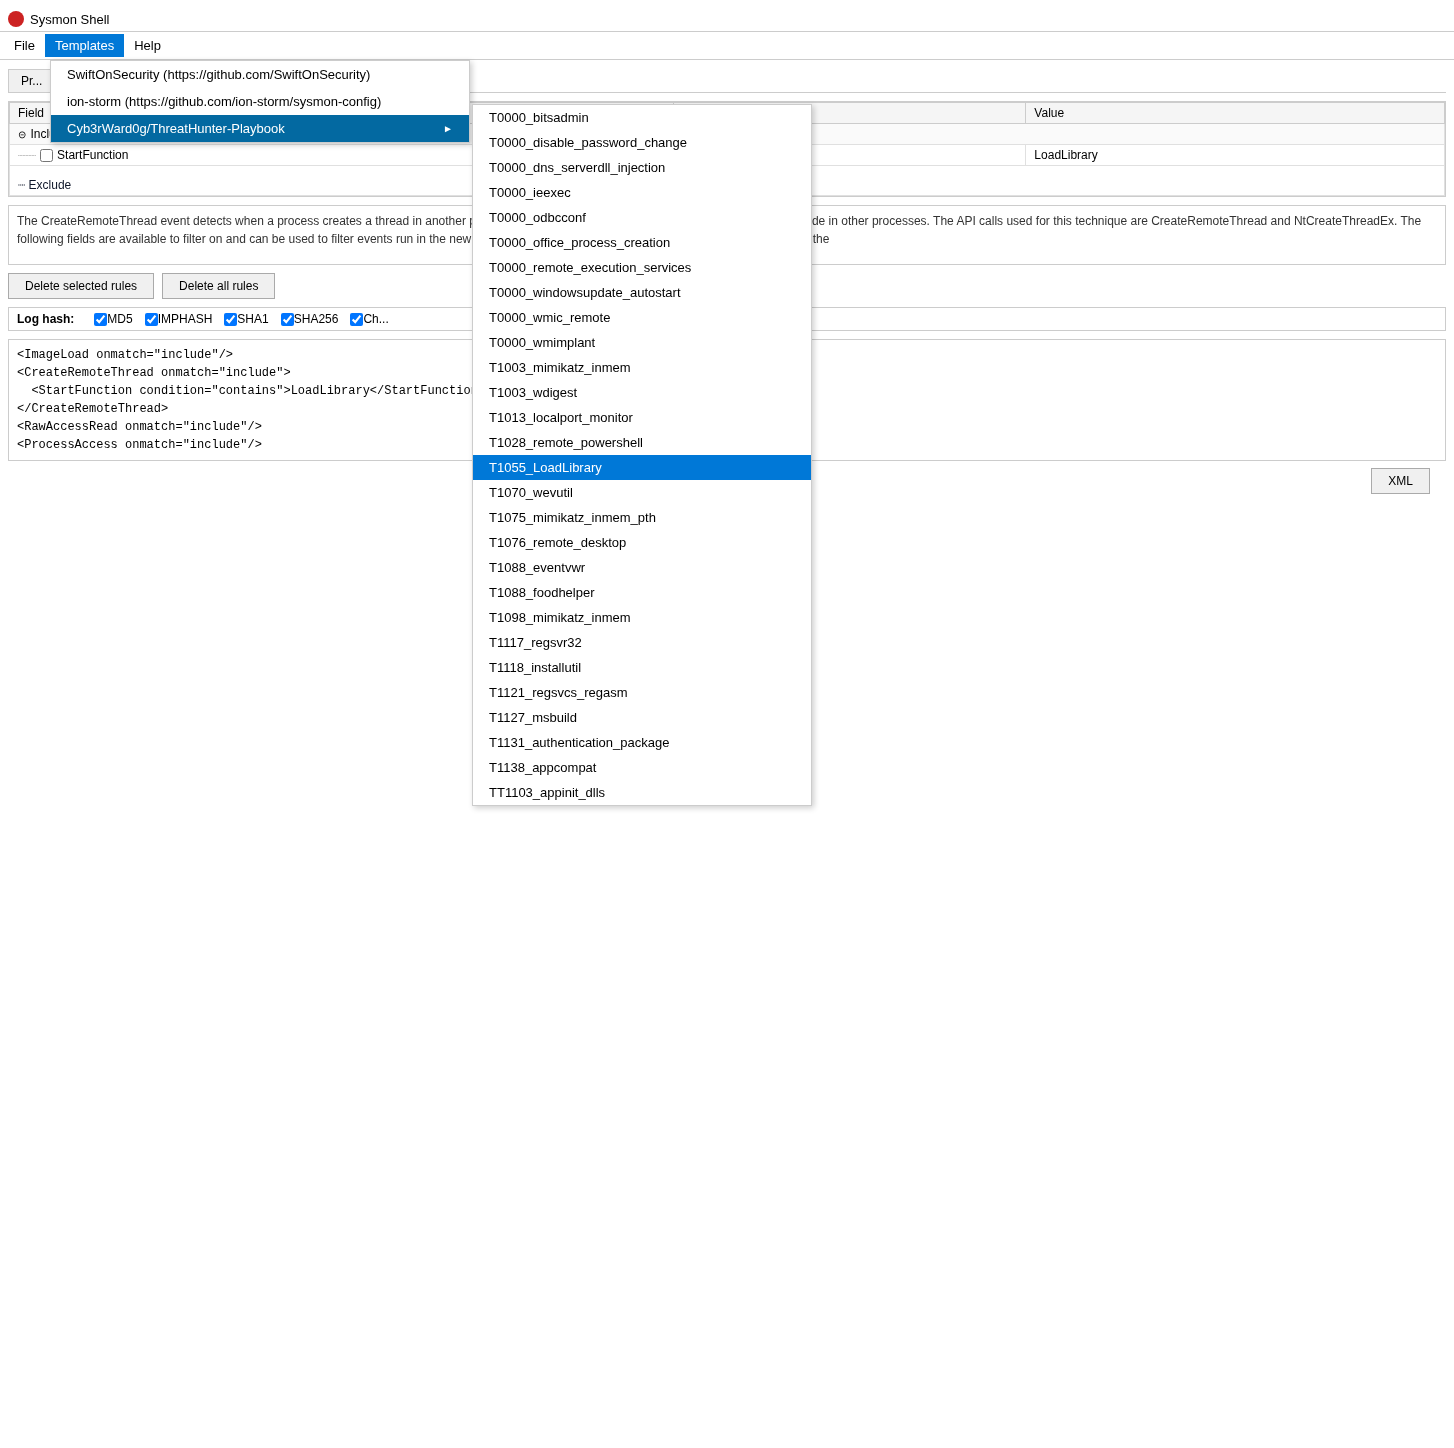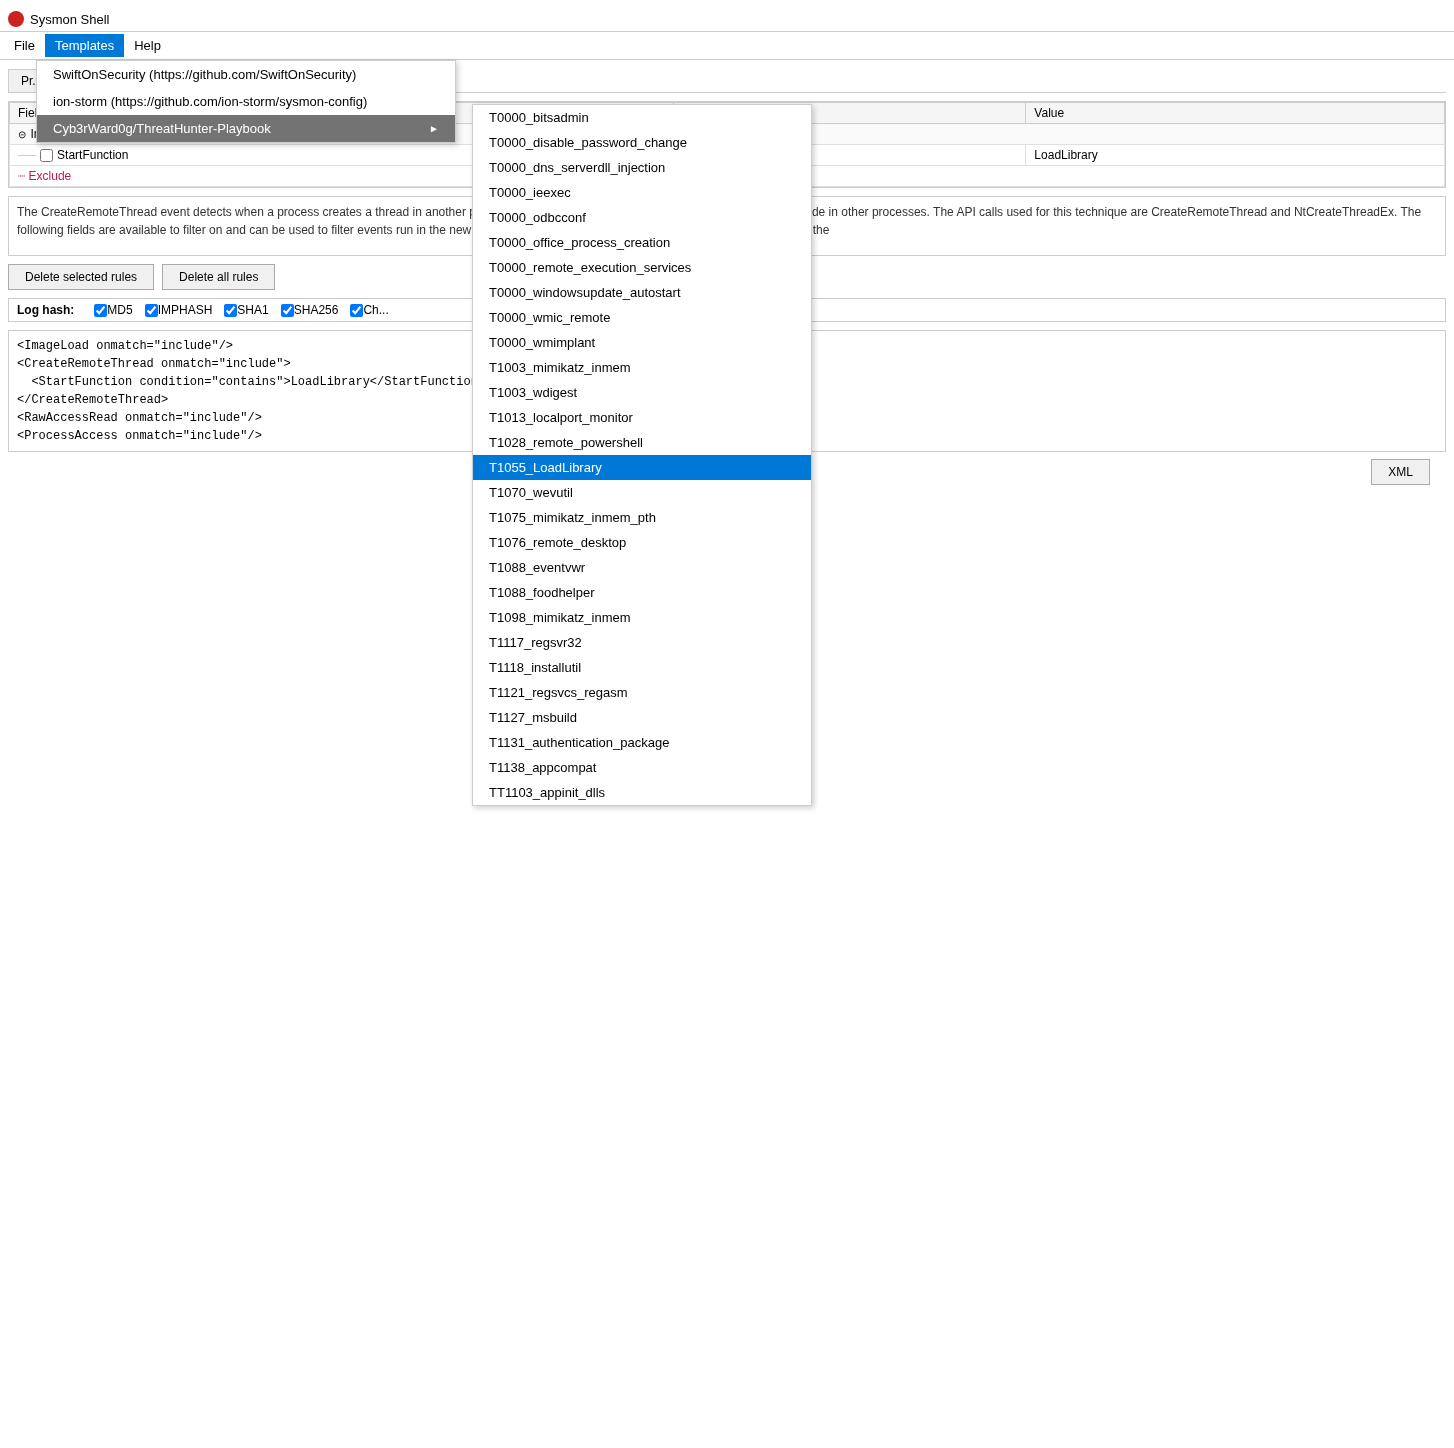--- a/index.html
+++ b/index.html
@@ -54,39 +54,39 @@
     .menu-item.active {
       background: #0078d7;
       color: #fff;
       text-align: center;
     }
 
     
     .dropdown-menu {
       position: absolute;
       top: 28px;
-      left: 36px;
+      left: 50px;
       background: #fff;
       border: 1px solid #ccc;
       box-shadow: 2px 2px 6px rgba(0,0,0,0.2);
       z-index: 100;
       min-width: 420px;
     }
     .dropdown-menu-item {
       padding: 6px 16px;
       cursor: pointer;
       font-size: 13px;
       color: #000;
       white-space: nowrap;
       display: flex;
       align-items: center;
       justify-content: space-between;
     }
     .dropdown-menu-item.highlighted {
-      background: #737373;
+      background: #0369a1;
       color: #fff;
     }
     .dropdown-arrow {
       margin-left: 8px;
       font-size: 10px;
     }
 
     
     .submenu {
       position: absolute;
@@ -352,21 +352,21 @@
               <span>StartFunction</span>
             </div>
           </td>
           <td>contains</td>
           <td>LoadLibrary</td>
         </tr>
 
         <tr class="exclude-row">
           <td colspan="3">
             <div class="tree-indent">
-              <span style="color:#be185d;">┈ Exclude</span>
+              <span style="color:#0f172a;margin-top:9px;">┈ Exclude</span>
             </div>
           </td>
         </tr>
       </tbody>
     </table>
   </div>
 
   <div class="description-area">
     <span>The CreateRemoteThread event detects when a process creates a thread in another process. This technique is used by malware to inject code and hide in other processes. The API calls used for this technique are CreateRemoteThread and NtCreateThreadEx. The following fields are available to filter on and can be used to filter events run in the new thread: StartAddress, StartModule and StartFunction. Note that the</span>
   </div>

